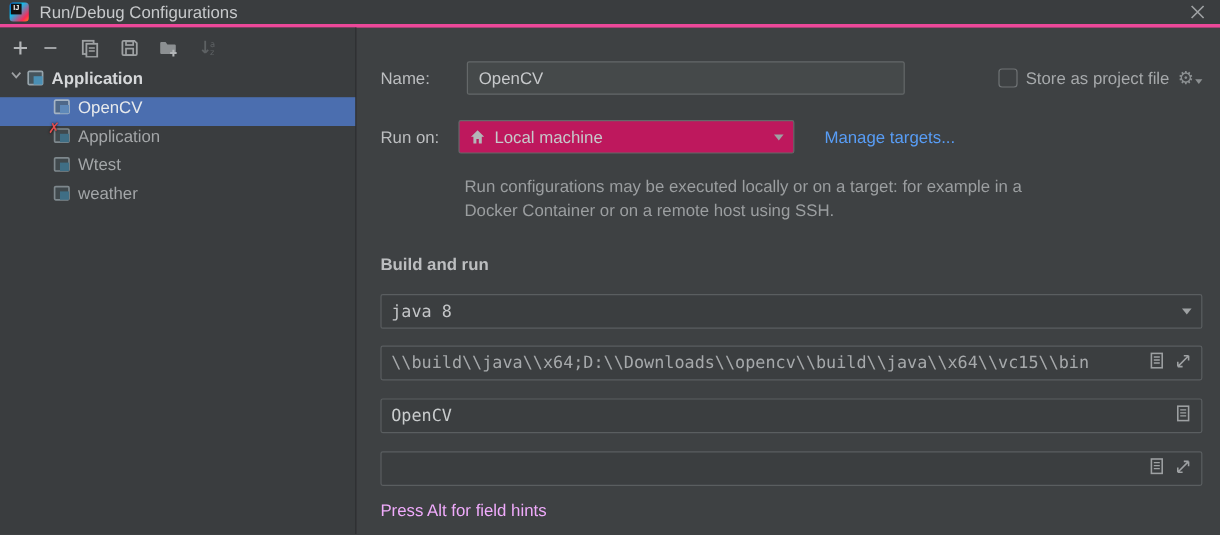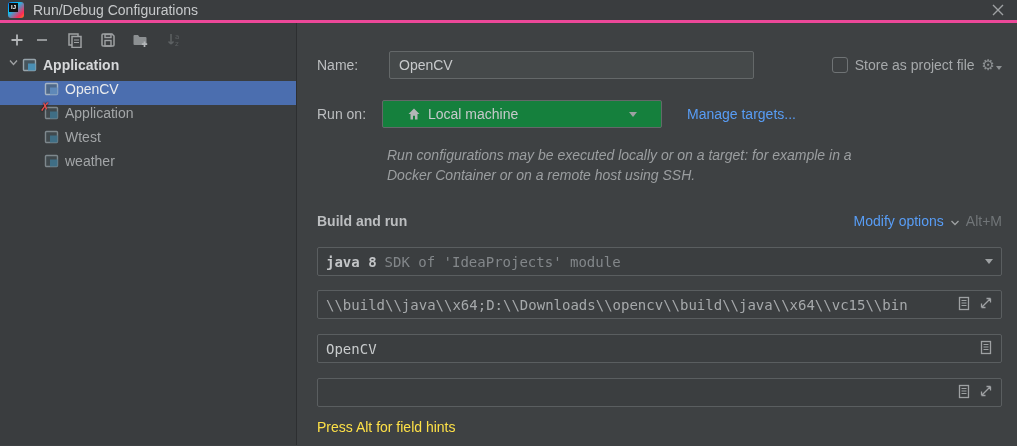--- a/index.html
+++ b/index.html
@@ -53,56 +53,56 @@
   .row{display:flex;align-items:center;}
   .field-label{color:#bcbec0;}
   .lbl-name{width:72px;flex:0 0 auto;}
   .lbl-runon{width:65px;flex:0 0 auto;}
   .text-input{
     height:28px;background:#45494a;border:1px solid #646869;border-radius:2px;
     display:flex;align-items:center;padding:0 9px;color:#c7c9cb;
   }
   .name-input{width:365px;}
   .combo{
-    height:28px;background:#15803d;border:1px solid #646869;border-radius:2px;
-    display:flex;align-items:center;padding:0 24px;color:#c7c9cb;
+    height:28px;background:#be185d;border:1px solid #646869;border-radius:2px;
+    display:flex;align-items:center;padding:0 8px;color:#c7c9cb;
   }
   .runon-combo{width:280px;}
   .combo .arrow{margin-left:auto;}
   .tri-down{
     width:0;height:0;border-left:4px solid transparent;border-right:4px solid transparent;
     border-top:5px solid #9ea1a3;
   }
   .link{color:var(--link-color,#589df6);cursor:pointer;}
   .store-group{margin-left:auto;display:flex;align-items:center;gap:7px;}
   .checkbox{
     width:16px;height:16px;border:1.4px solid #6f7375;border-radius:3px;background:transparent;flex:0 0 auto;
   }
   .store-label{color:#a6a9ab;}
   .gear{color:#8c9092;font-family:"DejaVu Sans",sans-serif;font-size:15px;line-height:1;display:flex;align-items:center;}
   .gear-caret{width:0;height:0;border-left:3px solid transparent;border-right:3px solid transparent;border-top:4px solid #8c9092;margin-left:1px;margin-top:6px;}
-  .description{color:#9b9ea0;margin-left:70px;width:468px;line-height:20px;font-style:italic;}
+  .description{color:#9b9ea0;margin-left:70px;width:468px;line-height:20px;}
   .section-head{display:flex;align-items:center;}
   .section-title{font-weight:bold;color:#bcbec0;}
   .modify-group{margin-left:auto;display:flex;align-items:center;gap:6px;}
   .chev-small{margin-top:2px;}
   .shortcut{color:#717578;}
   .mono-field{
     height:29px;border:1px solid #5a5e60;border-radius:2px;background:#3b3e40;
     display:flex;align-items:center;padding:0 8px;
     font-family:"DejaVu Sans Mono","Liberation Mono",monospace;font-size:14px;
     white-space:nowrap;overflow:hidden;
   }
-  .sdk-primary{color:#c3c5c7;font-weight:bold;}
+  .sdk-primary{color:#c3c5c7;}
   .sdk-secondary{color:#83878a;margin-left:8px;}
   .path-text{color:#a6a9ab;}
   .class-text{color:#c9cccd;}
   .placeholder-text{color:#7a7e80;}
   .field-icons{margin-left:auto;display:flex;align-items:center;gap:8px;flex:0 0 auto;padding-left:8px;}
-  .hint{color:#fde047;}
+  .hint{color:#f0abfc;}
   .home-icon{margin-right:7px;display:flex;}
   .mt28{margin-top:28px;} .mt21{margin-top:21px;} .mt17{margin-top:17px;}
   .mt27{margin-top:27px;} .mt14{margin-top:14px;} .mt15{margin-top:15px;} .mt12{margin-top:12px;}
 </style>
 </head>
 <body>
 
 <div class="window">
 
   <div class="titlebar">
@@ -243,34 +243,24 @@
           <span>Local machine</span>
           <span class="arrow tri-down"></span>
         </div>
         <span class="link" style="margin-left:25px;">Manage targets...</span>
       </div>
 
       <div class="description mt17">Run configurations may be executed locally or on a target: for example in a Docker Container or on a remote host using SSH.</div>
 
       <div class="section-head mt27">
         <span class="section-title">Build and run</span>
-        <div class="modify-group">
-          <span class="link">Modify options</span>
-          <span class="chev-small">
-            <svg width="10" height="8" viewBox="0 0 10 8">
-                <path d="M1.5 2 L5 5.5 L8.5 2" stroke="#9ea1a3" stroke-width="1.3" fill="none"></path>
-              </svg>
-          </span>
-          <span class="shortcut">Alt+M</span>
-        </div>
       </div>
 
       <div class="mono-field mt17">
         <span class="sdk-primary">java 8</span>
-        <span class="sdk-secondary">SDK of 'IdeaProjects' module</span>
         <span class="field-icons">
             <span class="tri-down"></span>
           </span>
       </div>
 
       <div class="mono-field mt14">
         <span class="path-text">\\build\\java\\x64;D:\\Downloads\\opencv\\build\\java\\x64\\vc15\\bin</span>
         <span class="field-icons">
           <span>
             <svg width="14" height="15" viewBox="0 0 14 15">

